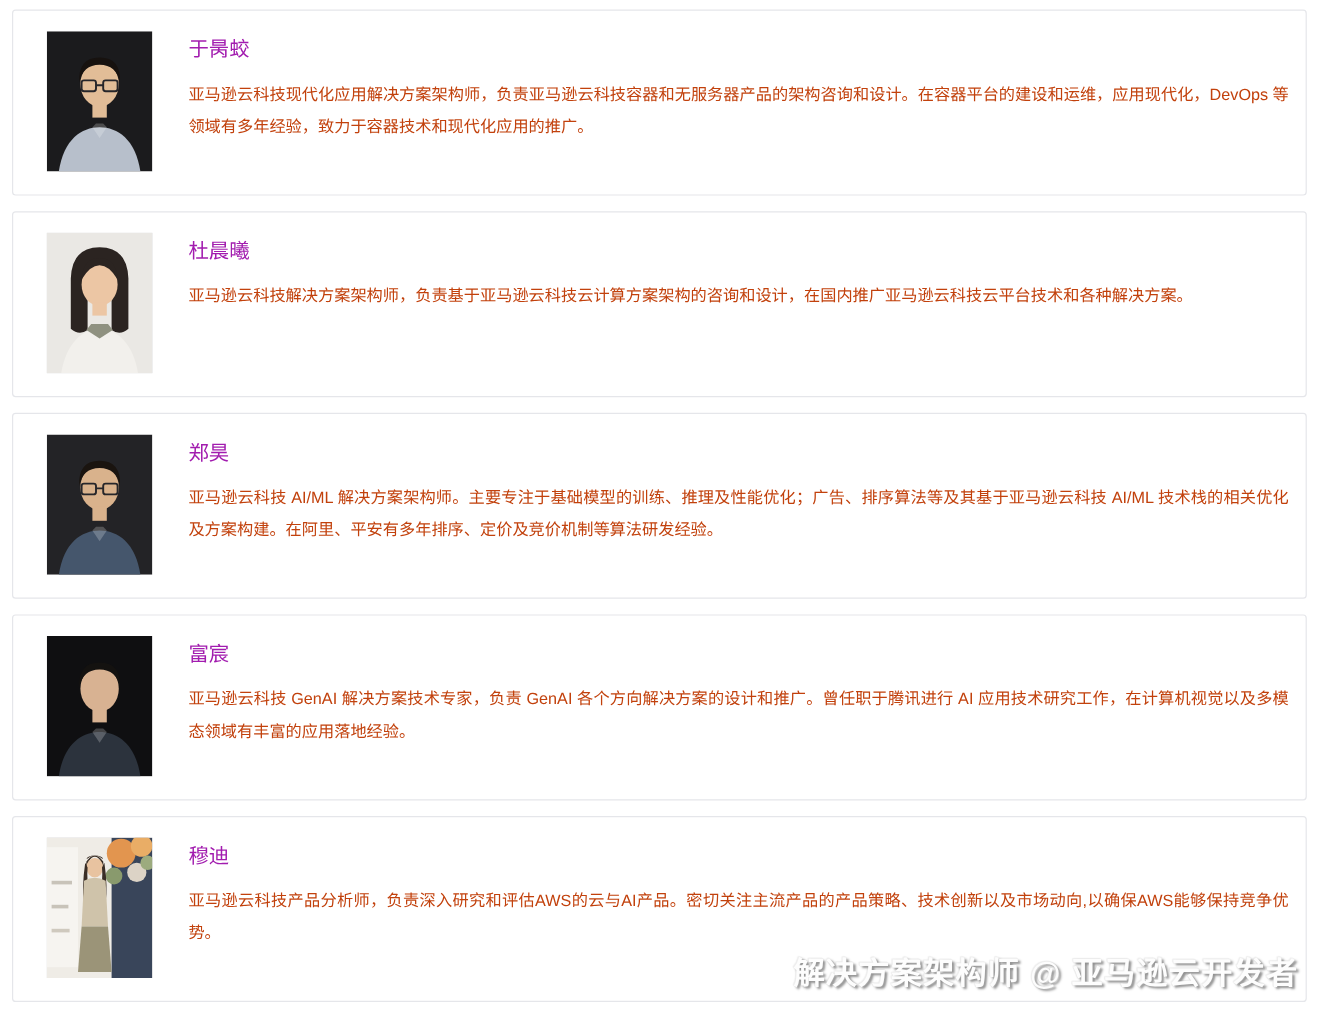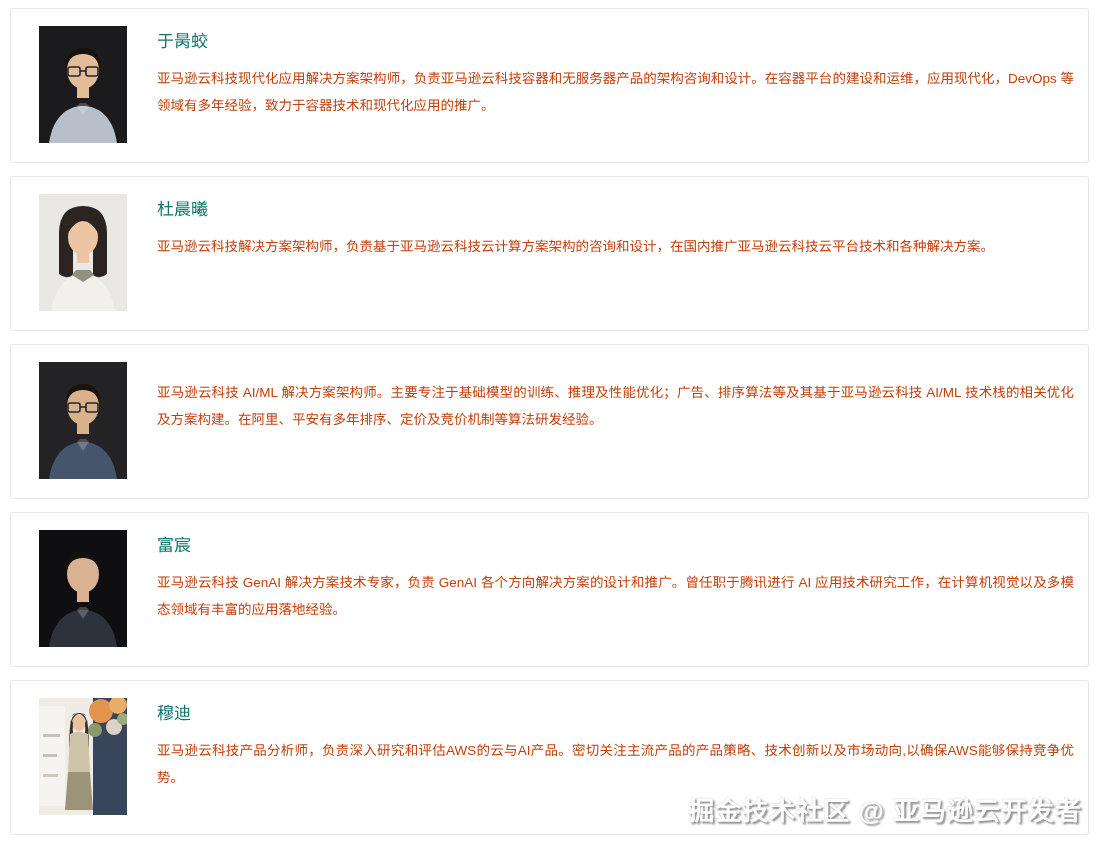--- a/index.html
+++ b/index.html
@@ -44,21 +44,21 @@
   .info {
     flex: 1;
     margin-left: 30px;
     padding-top: 5px;
     min-width: 0;
   }
   .name {
     margin: 0;
     font-size: 17px;
     font-weight: 500;
-    color: #0f766e;
+    color: #a21caf;
     line-height: 22px;
   }
   .bio {
     margin: 12px 0 0 0;
     font-size: 13.5px;
     color: #c2410c;
     line-height: 27px;
     text-align: justify;
   }
   .watermark {
@@ -129,20 +129,21 @@
             <path d="M10,117 C14,90 29,80 44,80 C59,80 74,90 78,117 Z" fill="#45566c"></path>
             <path d="M38,80 L44,89 L50,80 L47,77 L41,77 Z" fill="#ffffff" opacity="0.22"></path>
             <g stroke="#26262a" stroke-width="1.6" fill="none">
               <rect x="29" y="41" width="12" height="9" rx="2"></rect>
               <rect x="47" y="41" width="12" height="9" rx="2"></rect>
               <line x1="41" y1="45" x2="47" y2="45"></line>
             </g>
           </svg></span>
     </div>
     <div class="info">
+      <h3 class="name">郑昊</h3>
       <p class="bio">亚马逊云科技 AI/ML 解决方案架构师。主要专注于基础模型的训练、推理及性能优化；广告、排序算法等及其基于亚马逊云科技 AI/ML 技术栈的相关优化及方案构建。在阿里、平安有多年排序、定价及竞价机制等算法研发经验。</p>
     </div>
   </article>
 
   <article class="card">
     <div class="photo">
       <span><svg xmlns="http://www.w3.org/2000/svg" viewBox="0 0 88 117" width="88" height="117">
             <rect width="88" height="117" fill="#0f0f11"></rect>
             <ellipse cx="44" cy="44" rx="16" ry="19" fill="#d8b292"></ellipse>
             <path d="M27,43 Q26,22 44,22 Q62,22 61,43 Q58,28 44,28 Q30,28 27,43 Z" fill="#141210"></path>
@@ -181,13 +182,13 @@
           </svg></span>
     </div>
     <div class="info">
       <h3 class="name">穆迪</h3>
       <p class="bio">亚马逊云科技产品分析师，负责深入研究和评估AWS的云与AI产品。密切关注主流产品的产品策略、技术创新以及市场动向,以确保AWS能够保持竞争优势。</p>
     </div>
   </article>
 
 </main>
 
-<div class="watermark">掘金技术社区 @ 亚马逊云开发者</div>
+<div class="watermark">解决方案架构师 @ 亚马逊云开发者</div>
 
 </body></html>

